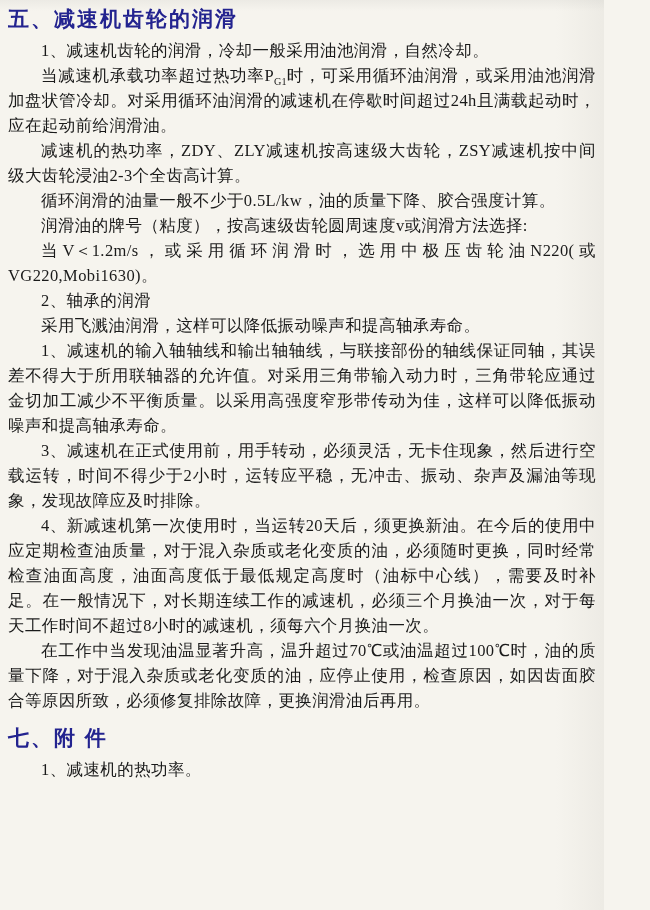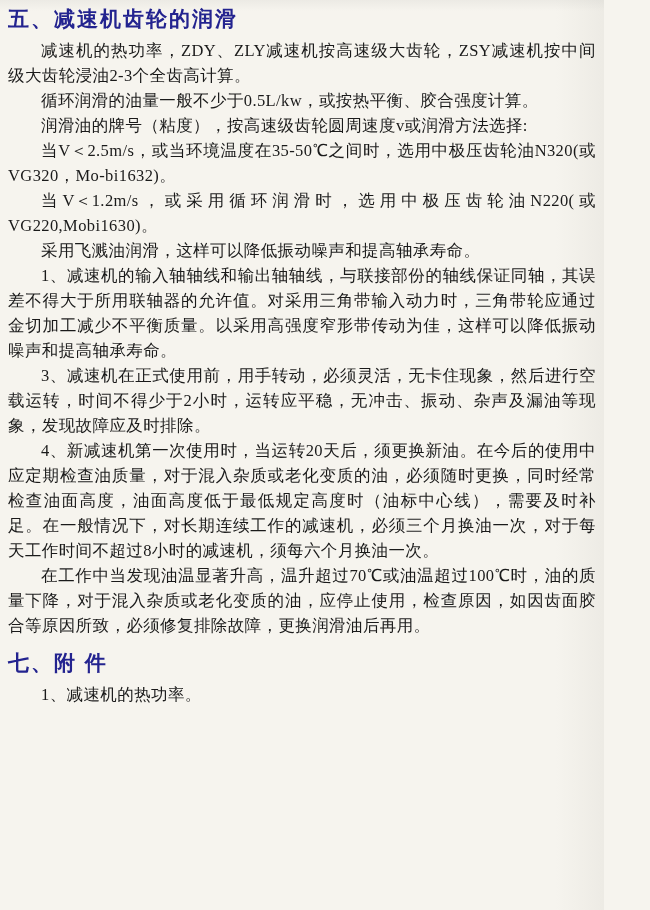--- a/index.html
+++ b/index.html
@@ -55,25 +55,27 @@
   }
 </style>
 </head>
 <body>
 
 <div class="page">
 
   <section>
     <h2 class="sec-heading">五、减速机齿轮的润滑</h2>
     <div class="paras">
+        <p>1、减速机齿轮的润滑，冷却一般采用油池润滑，自然冷却。</p>
+        <p>当减速机承载功率超过热功率P<sub>G1</sub>时，可采用循环油润滑，或采用油池润滑加盘状管冷却。对采用循环油润滑的减速机在停歇时间超过24h且满载起动时，应在起动前给润滑油。</p>
         <p>减速机的热功率，ZDY、ZLY减速机按高速级大齿轮，ZSY减速机按中间级大齿轮浸油2-3个全齿高计算。</p>
-        <p>循环润滑的油量一般不少于0.5L/kw，或按热平衡、胶合强度计算。</p>
+        <p>循环润滑的油量一般不少于0.5L/kw，油的质量下降、胶合强度计算。</p>
         <p>润滑油的牌号（粘度），按高速级齿轮圆周速度v或润滑方法选择:</p>
-        <p>当V＜2.5m/s，或当环境温度在35-50℃之间时，选用中极压齿轮油N320(或VG320，Mo-bi1632)。</p>
         <p>当V＜1.2m/s，或采用循环润滑时，选用中极压齿轮油N220(或VG220,Mobi1630)。</p>
+        <p>2、轴承的润滑</p>
         <p>采用飞溅油润滑，这样可以降低振动噪声和提高轴承寿命。</p>
       </div>
   </section>
 
   <section>
     <div class="paras">
         <p>1、减速机的输入轴轴线和输出轴轴线，与联接部份的轴线保证同轴，其误差不得大于所用联轴器的允许值。对采用三角带输入动力时，三角带轮应通过金切加工减少不平衡质量。以采用高强度窄形带传动为佳，这样可以降低振动噪声和提高轴承寿命。</p>
         <p>3、减速机在正式使用前，用手转动，必须灵活，无卡住现象，然后进行空载运转，时间不得少于2小时，运转应平稳，无冲击、振动、杂声及漏油等现象，发现故障应及时排除。</p>
         <p>4、新减速机第一次使用时，当运转20天后，须更换新油。在今后的使用中应定期检查油质量，对于混入杂质或老化变质的油，必须随时更换，同时经常检查油面高度，油面高度低于最低规定高度时（油标中心线），需要及时补足。在一般情况下，对长期连续工作的减速机，必须三个月换油一次，对于每天工作时间不超过8小时的减速机，须每六个月换油一次。</p>
         <p>在工作中当发现油温显著升高，温升超过70℃或油温超过100℃时，油的质量下降，对于混入杂质或老化变质的油，应停止使用，检查原因，如因齿面胶合等原因所致，必须修复排除故障，更换润滑油后再用。</p>

